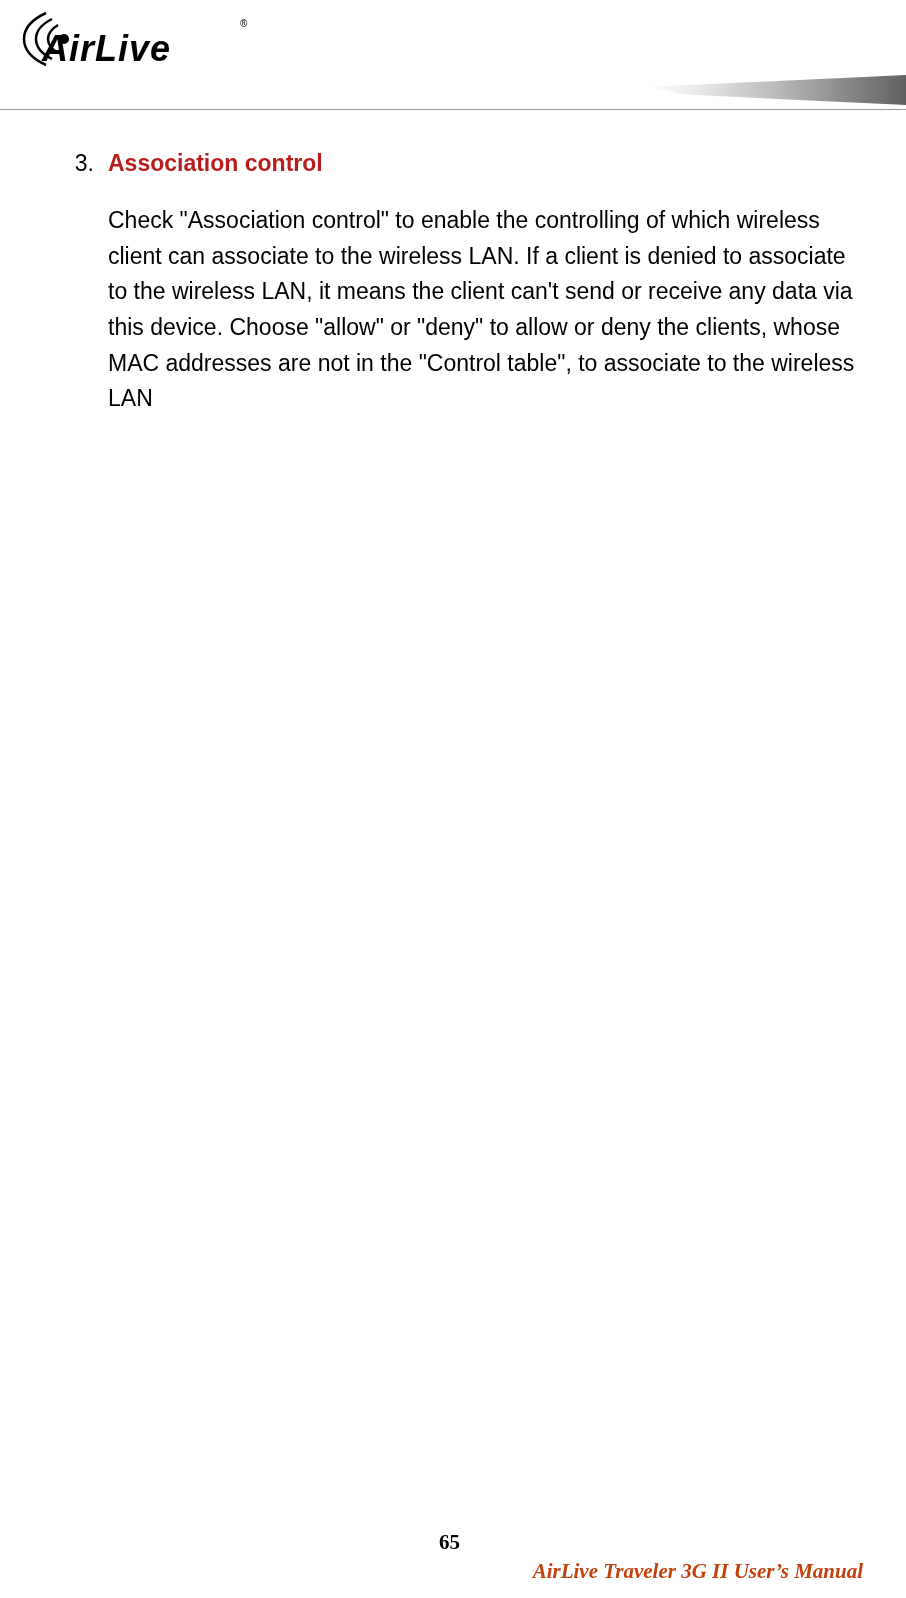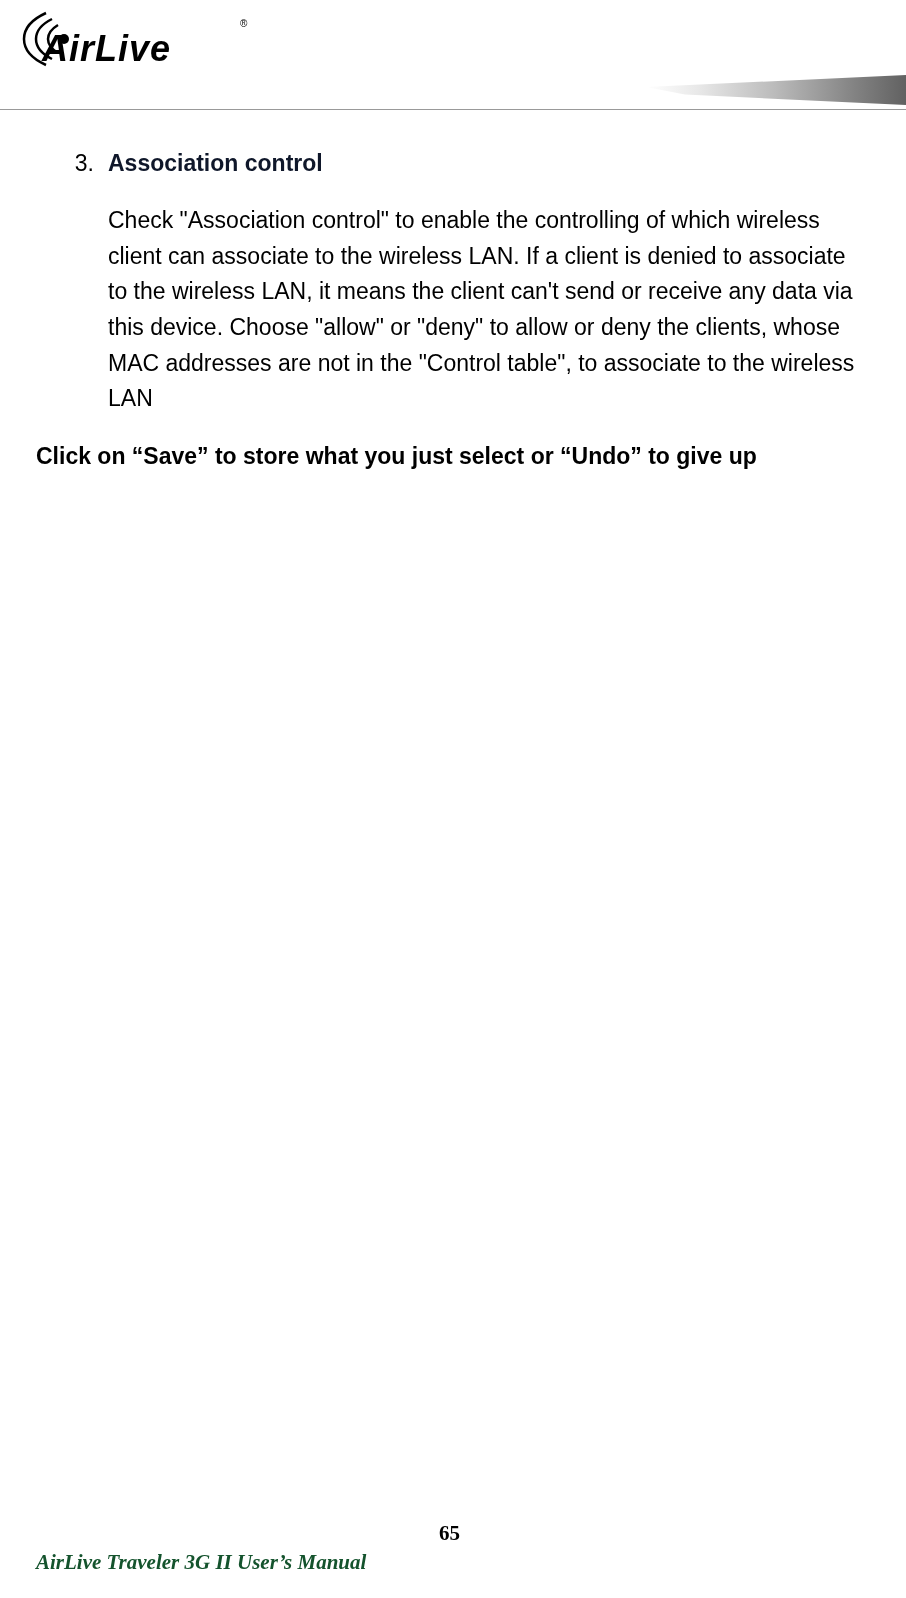--- a/index.html
+++ b/index.html
@@ -55,57 +55,57 @@
       color: #000;
       text-align: right;
       padding-right: 14px;
     }
     .list-body {
       flex: 1;
     }
     .list-title {
       font-weight: bold;
       font-size: 23px;
-      color: #0f172a;
+      color: #b91c1c;
       margin-bottom: 26px;
     }
     .list-text {
       font-size: 23px;
       color: #000;
       line-height: 1.55;
     }
     .bold-para {
       font-weight: bold;
       font-size: 23px;
       color: #000;
       line-height: 1.5;
       margin-top: 22px;
       margin-bottom: 18px;
     }
     .footer {
       position: absolute;
       bottom: 0;
       left: 0;
       right: 7px;
-      padding: 0 36px 23px 36px;
+      padding: 0 36px 14px 36px;
     }
     .page-number {
       text-align: center;
       font-family: 'Times New Roman', Times, serif;
       font-weight: bold;
       font-size: 21px;
       margin-bottom: 4px;
     }
     .footer-title {
-      text-align: left;
+      text-align: right;
       font-family: 'Times New Roman', Times, serif;
       font-style: italic;
       font-weight: bold;
       font-size: 21px;
-      color: #14532d;
+      color: #c2410c;
     }
   </style>
 </head>
 <body>
 
 <div class="header">
   <div class="logo">
     <svg viewBox="0 0 230 68">
       <g fill="none" stroke="#000" stroke-width="3">
         <path d="M 28 8 Q 6 18 6 34 Q 6 50 28 60" stroke-width="2.5"></path>
@@ -121,19 +121,18 @@
 </div>
 
 <div class="content">
   <div class="list-item">
     <div class="list-number">3.</div>
     <div class="list-body">
       <div class="list-title">Association control</div>
       <div class="list-text">Check "Association control" to enable the controlling of which wireless client can associate to the wireless LAN. If a client is denied to associate to the wireless LAN, it means the client can't send or receive any data via this device. Choose "allow" or "deny" to allow or deny the clients, whose MAC addresses are not in the "Control table", to associate to the wireless LAN</div>
     </div>
   </div>
-  <div class="bold-para">Click on “Save” to store what you just select or “Undo” to give up</div>
 </div>
 
 <div class="footer">
   <div class="page-number">65</div>
   <div class="footer-title">AirLive  Traveler  3G  II  User’s  Manual</div>
 </div>
 
 </body></html>

